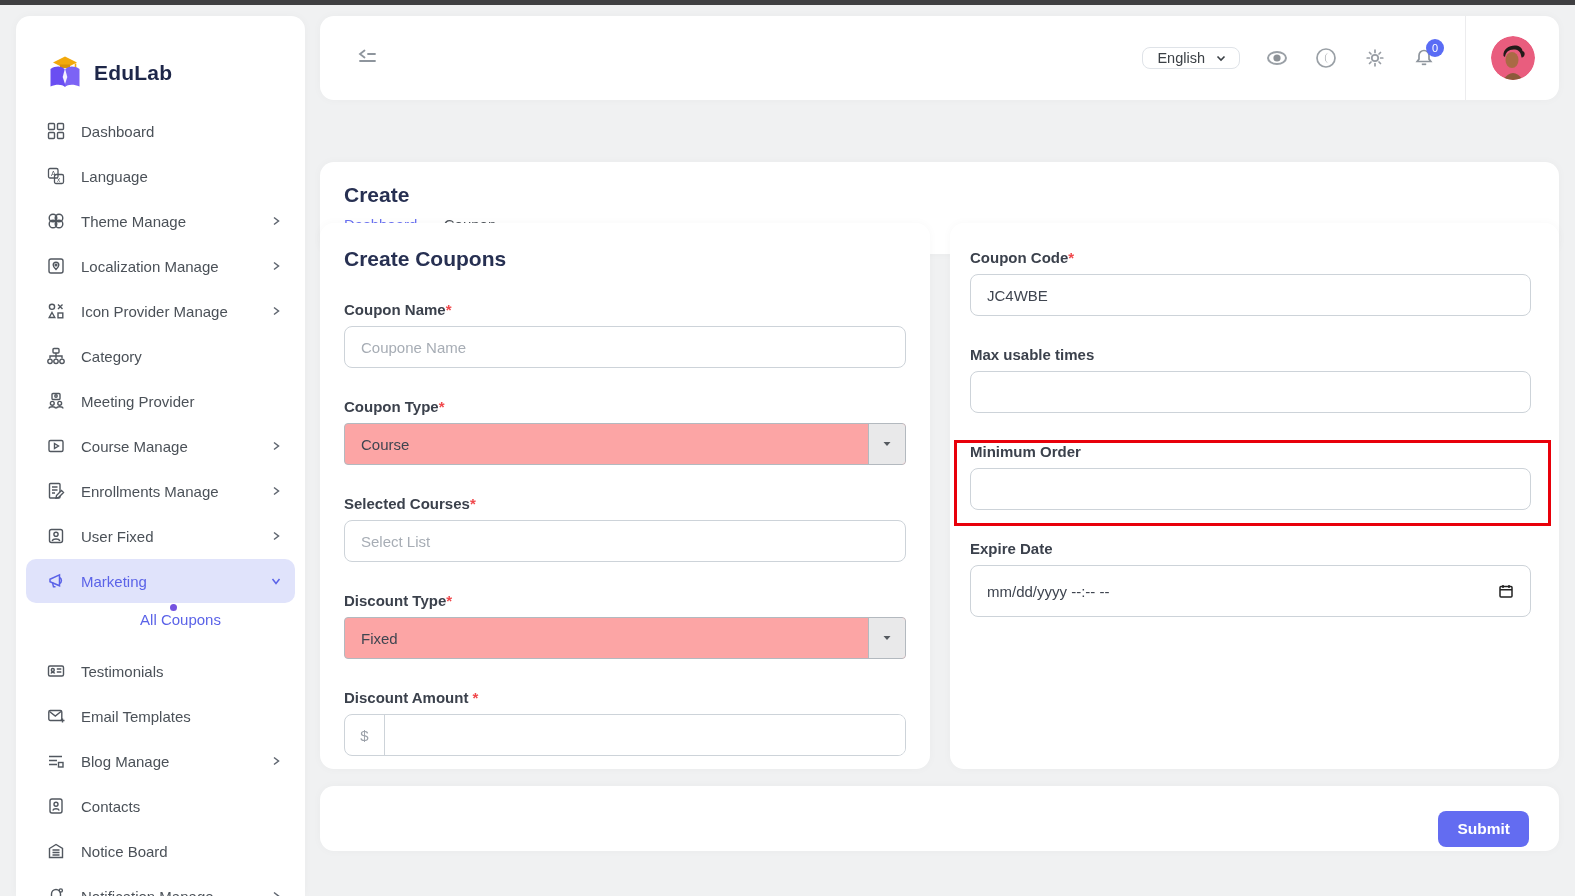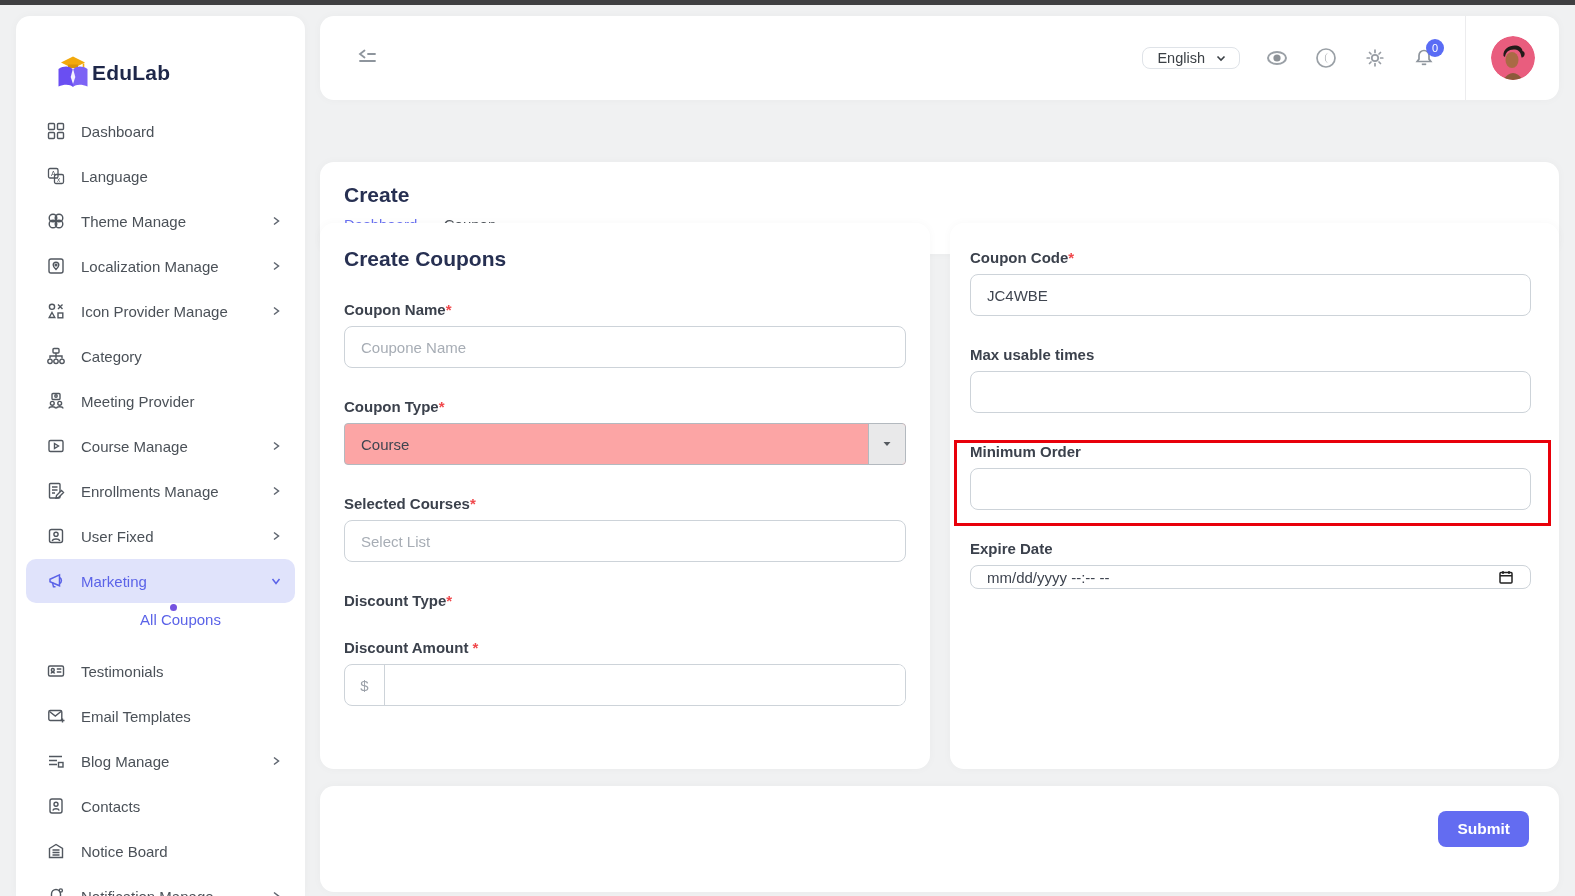--- a/index.html
+++ b/index.html
@@ -4,21 +4,21 @@
 <style>
   * { margin:0; padding:0; box-sizing:border-box; }
   html,body { width:1575px; height:896px; overflow:hidden; }
   body { background:#f0f1f2; font-family:"Liberation Sans", sans-serif; position:relative; color:#3b414c; }
   .top-strip { position:absolute; top:0; left:0; width:1575px; height:5px; background:#3f3f41; z-index:10; }
   .card { background:#fff; border-radius:14px; box-shadow:0 0 10px rgba(40,40,60,0.03); }
 
   
   .sidebar { position:absolute; left:16px; top:16px; width:289px; height:880px; background:#fff;
              border-radius:14px 14px 0 0; overflow:hidden; z-index:2; box-shadow:0 0 10px rgba(40,40,60,0.03); }
-  .logo-row { display:flex; align-items:center; padding:26px 0 0 30px; height:88px;margin-left:8px; }
+  .logo-row { display:flex; align-items:center; gap:10px; padding:26px 0 0 30px; height:88px; }
   .logo-text { font-size:21px; font-weight:bold; color:#1e2749; letter-spacing:.2px; }
   .nav { padding-top:4px; }
   .nav-item { display:flex; align-items:center; height:44px; margin:1px 10px; padding:0 12px 0 20px;
               border-radius:10px; cursor:pointer; color:#4b5158; font-size:15px; }
   .nav-item .ico { width:20px; height:20px; margin-right:15px; flex:0 0 auto; display:flex; align-items:center; justify-content:center; }
   .nav-item .lbl { flex:1; white-space:nowrap; }
   .nav-item .chev { width:14px; height:14px; flex:0 0 auto; }
   .nav-item.active { background:#e0e3fb; color:#5b63e8; }
   .nav-item.active .lbl { font-weight:500; }
   .sub-item { display:flex; align-items:center; height:44px; margin:1px 10px; padding-left:40px; cursor:pointer;flex-direction:column; }
@@ -55,26 +55,26 @@
   .text-input { width:100%; height:42px; border:1px solid #cdd3d9; border-radius:8px; padding:0 16px;
                 font-size:15px; color:#3f4550; font-family:"Liberation Sans", sans-serif; outline:none; background:#fff; }
   .text-input::placeholder { color:#a7adb5; }
   .select-box { display:flex; height:42px; border:1px solid #b3b9bf; border-radius:4px; overflow:hidden; cursor:pointer; background:#fca5a5; }
   .select-value { flex:1; display:flex; align-items:center; padding:0 16px; font-size:15px; color:#3f4550; }
   .select-arrow { width:37px; background:#e9e9ea; border-left:1px solid #b3b9bf; display:flex; align-items:center; justify-content:center; }
   .input-group { display:flex; height:42px; border:1px solid #cdd3d9; border-radius:8px; overflow:hidden; background:#fff; }
   .input-prefix { width:40px; border-right:1px solid #cdd3d9; display:flex; align-items:center; justify-content:center;
                   font-size:15px; color:#9aa0a8; }
   .input-group input { flex:1; border:none; outline:none; padding:0 14px; font-size:15px; color:#3f4550; font-family:"Liberation Sans", sans-serif; }
-  .date-box { display:flex; align-items:center; height:24px; border:1px solid #cdd3d9; border-radius:8px;
+  .date-box { display:flex; align-items:center; height:52px; border:1px solid #cdd3d9; border-radius:8px;
               padding:0 16px; cursor:text; background:#fff;justify-content:space-between; }
   .date-text { flex:1; font-size:15px; color:#3f4550; }
   .red-rect { position:absolute; left:4px; top:217px; width:597px; height:86px; border:3px solid #e8000a; z-index:5; pointer-events:none; }
 
-  .submit-card { position:absolute; top:786px; left:0; width:1239px; height:106px;padding-left:21px; }
+  .submit-card { position:absolute; top:786px; left:0; width:1239px; height:65px;padding-left:21px; }
   .submit-btn { position:absolute; right:30px; top:25px; height:36px; padding:0 19px; background:#636cf1; color:#fff;
                 border:none; border-radius:8px; font-size:15.5px; font-weight:600; cursor:pointer; font-family:"Liberation Sans", sans-serif; }
   svg { display:block; }
 </style>
 </head>
 <body>
 
 <div class="top-strip"></div>
 
 <aside class="sidebar">
@@ -413,20 +413,28 @@
       </div>
     </div>
 
     <div class="field">
       <div class="field-label"><span>Selected Courses</span><span class="star">*</span></div>
       <input class="text-input" type="text" placeholder="Select List" style="">
     </div>
 
     <div class="field">
       <div class="field-label"><span>Discount Type</span><span class="star">*</span></div>
+      <div class="select-box">
+        <span class="select-value">Fixed</span>
+        <span class="select-arrow">
+            <svg width="10" height="10" viewBox="0 0 10 10">
+              <path d="M1.5 3 L5 7 L8.5 3 Z" fill="#555a60"></path>
+            </svg>
+          </span>
+      </div>
     </div>
 
     <div class="field">
       <div class="field-label"><span>Discount Amount</span><span class="star gap-star">*</span></div>
       <div class="input-group">
         <span class="input-prefix">$</span>
         <input type="text" style="">
       </div>
     </div>
   </section>

